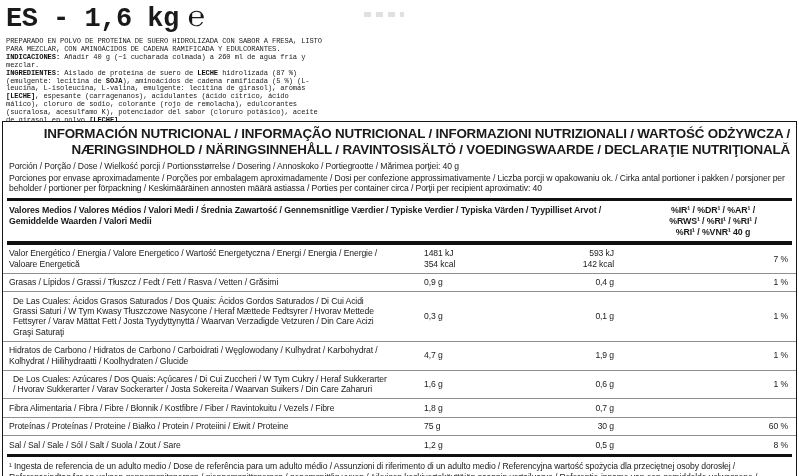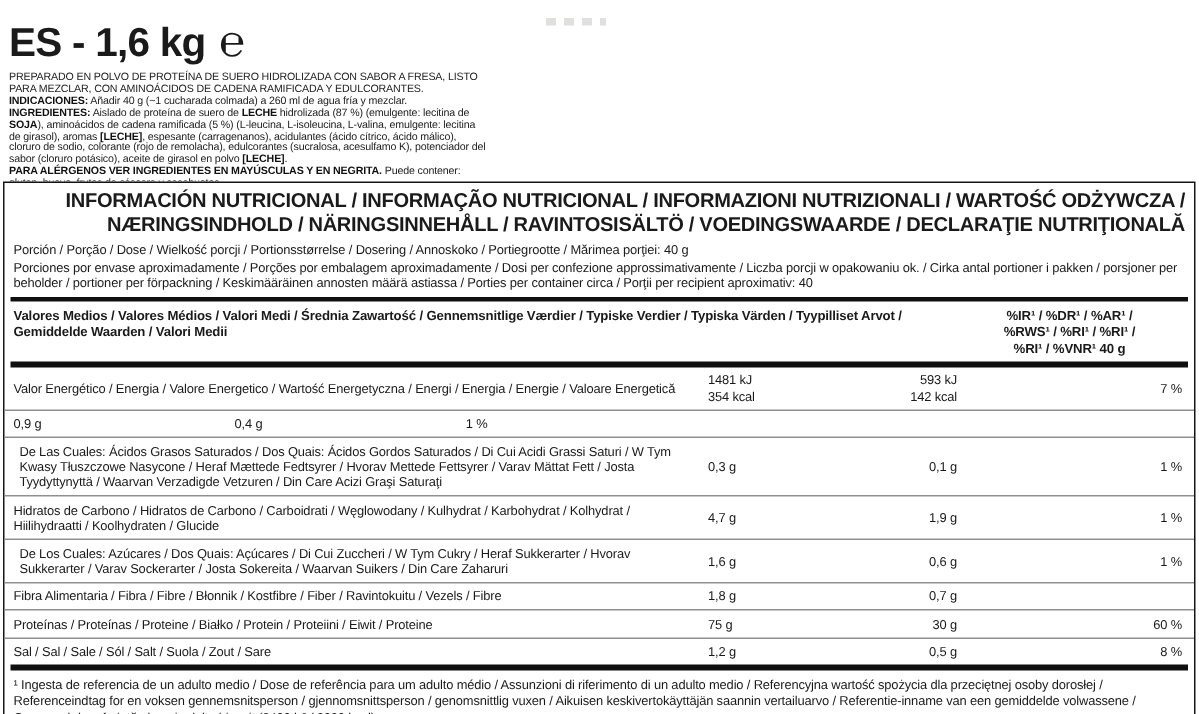--- a/index.html
+++ b/index.html
@@ -3,21 +3,21 @@
 <meta charset="utf-8">
 <style>
   html,body{margin:0;padding:0;}
   body{
     width:799px;height:476px;background:#ffffff;color:#1a1a1a;
     font-family:"Liberation Sans","DejaVu Sans",sans-serif;
     letter-spacing:-0.1px;position:relative;overflow:hidden;
     -webkit-font-smoothing:antialiased;
   }
   
-  .top{position:absolute;top:12px;left:6px;width:520px;}
+  .top{position:absolute;top:2px;left:6px;width:520px;font-family:Liberation Mono, monospace;}
   .title{font-size:27px;font-weight:bold;letter-spacing:-0.5px;white-space:nowrap;}
   .title .esign{font-weight:400;font-size:29px;margin-left:9px;}
   .artifact{position:absolute;left:364px;top:12px;width:40px;height:5px;
     background:repeating-linear-gradient(90deg,#d8d8d6 0 7px,transparent 7px 12px);
     opacity:.8;}
   .desc{width:318px;font-size:7.1px;line-height:7.9px;margin-top:3px;color:#222;}
   .desc p{margin:0;}
   .desc b{color:#111;}
   
   .nt{
@@ -27,21 +27,21 @@
   .nt-title{font-weight:bold;font-size:13.4px;line-height:15.5px;padding:4px 6px 2px 6px;letter-spacing:-0.2px;text-align:right;}
   .nt-serving{font-size:8.6px;line-height:10.5px;padding:2px 6px 0 6px;}
   .nt-servings{font-size:8.6px;line-height:10.5px;padding:1px 6px 4px 6px;}
   .bar{height:3.5px;background:#101010;margin:0 4px;}
   .hdr{display:flex;align-items:flex-start;padding:4px 8px 4px 6px;font-weight:bold;font-size:8.8px;line-height:10.8px;}
   .hdr .h-label{flex:1;padding-right:10px;}
   .hdr .h-mid{width:166px;flex-shrink:0;}
   .hdr .h-mid .h-cols{display:flex;}
   .hdr .h-mid .h-cols span:first-child{width:76px;}
   .hdr .h-pct{width:150px;flex-shrink:0;text-align:center;}
-  .rows .row{display:flex;align-items:center;padding:3.5px 8px 3.5px 6px;font-size:8.6px;line-height:10.4px;}
+  .rows .row{display:flex;align-items:center;padding:3.5px 8px 3.5px 6px;font-size:8.6px;line-height:10.4px;gap:24px;}
   .rows .row + .row{border-top:1px solid #8f8f8f;}
   .row .c-label{flex:1;padding-right:10px;}
   .row .c-label.indent{padding-left:4px;}
   .row .c-v1{width:76px;flex-shrink:0;}
   .row .c-v2{width:90px;flex-shrink:0;text-align:right;}
   .row .c-pct{width:150px;flex-shrink:0;text-align:right;}
   .pre{white-space:pre-line;}
   .nt-foot{font-size:8.6px;line-height:11.2px;padding:4px 8px 6px 6px;}
 </style>
 </head>
@@ -84,20 +84,21 @@
   <div class="rows">
     <div class="row">
       <div class="c-label">Valor Energético / Energia / Valore Energetico / Wartość Energetyczna / Energi / Energia / Energie / Valoare Energetică</div>
       <div class="c-v1 pre">1481 kJ
 354 kcal</div>
       <div class="c-v2 pre">593 kJ
 142 kcal</div>
       <div class="c-pct">7 %</div>
     </div>
     <div class="row">
+      <div class="c-label">Grasas / Lípidos / Grassi / Tłuszcz / Fedt / Fett / Rasva / Vetten / Grăsimi</div>
       <div class="c-v1">0,9 g</div>
       <div class="c-v2">0,4 g</div>
       <div class="c-pct">1 %</div>
     </div>
     <div class="row">
       <div class="c-label indent">De Las Cuales: Ácidos Grasos Saturados / Dos Quais: Ácidos Gordos Saturados / Di Cui Acidi Grassi Saturi / W Tym Kwasy Tłuszczowe Nasycone / Heraf Mættede Fedtsyrer / Hvorav Mettede Fettsyrer / Varav Mättat Fett / Josta Tyydyttynyttä / Waarvan Verzadigde Vetzuren / Din Care Acizi Graşi Saturaţi</div>
       <div class="c-v1">0,3 g</div>
       <div class="c-v2">0,1 g</div>
       <div class="c-pct">1 %</div>
     </div>

